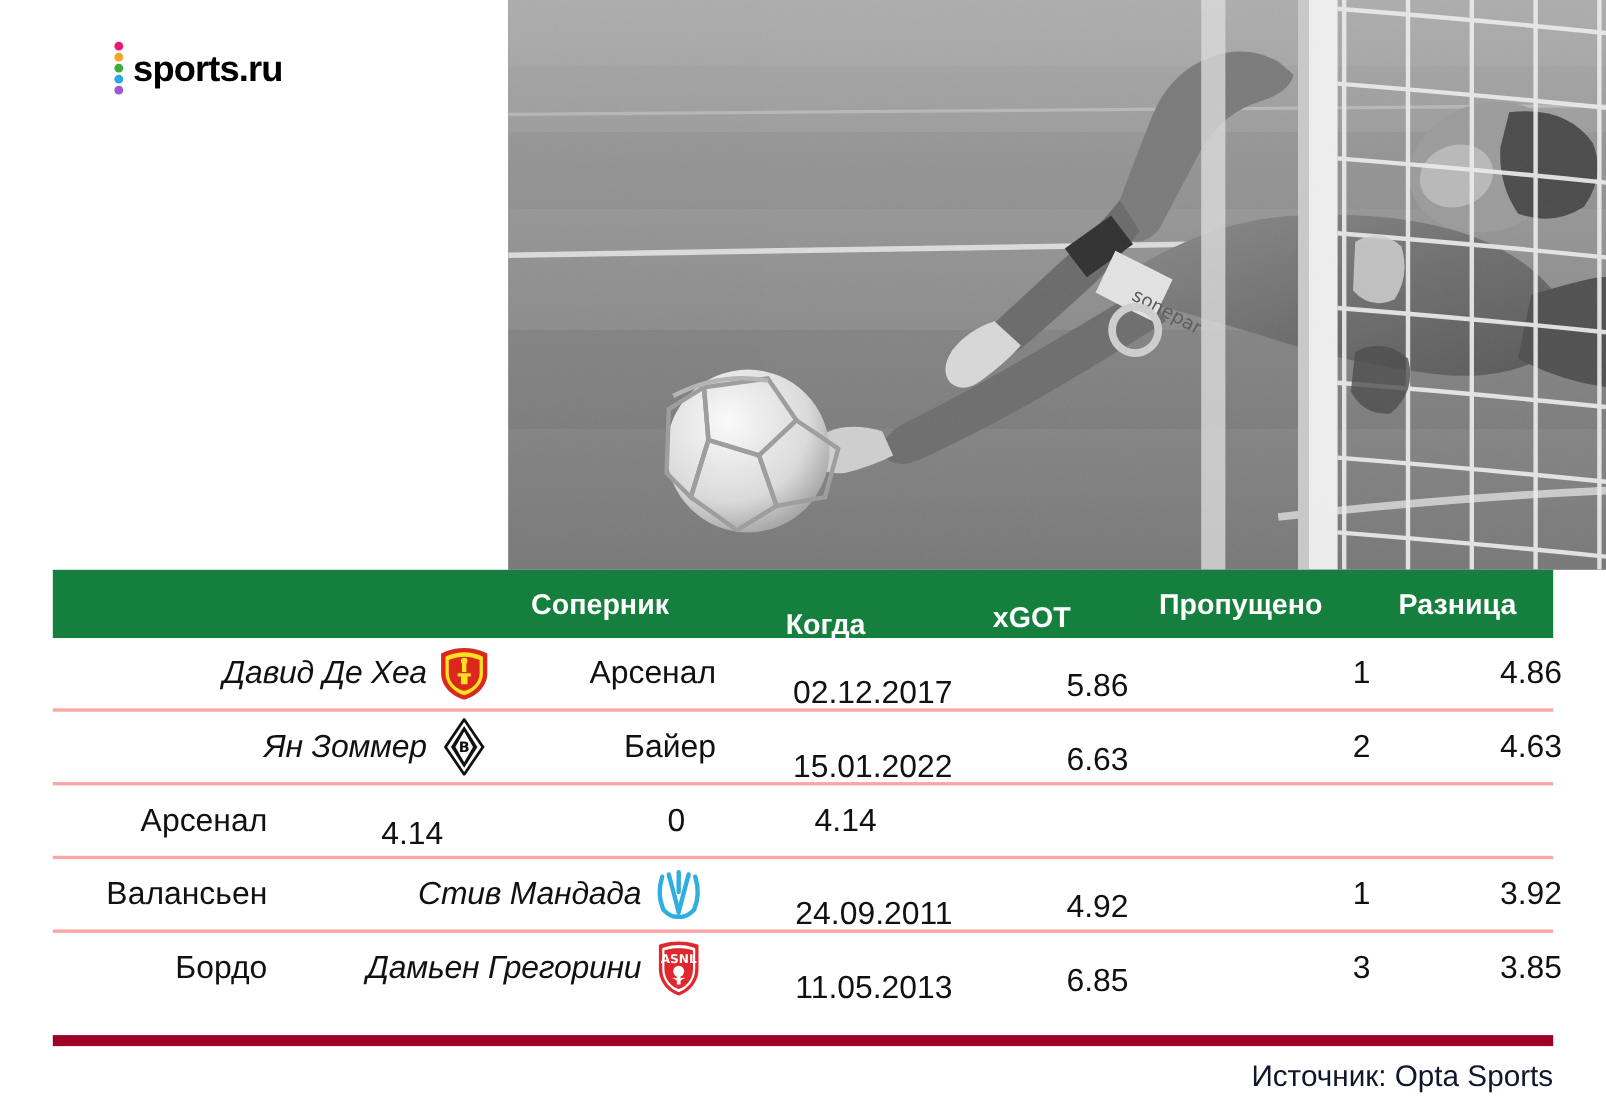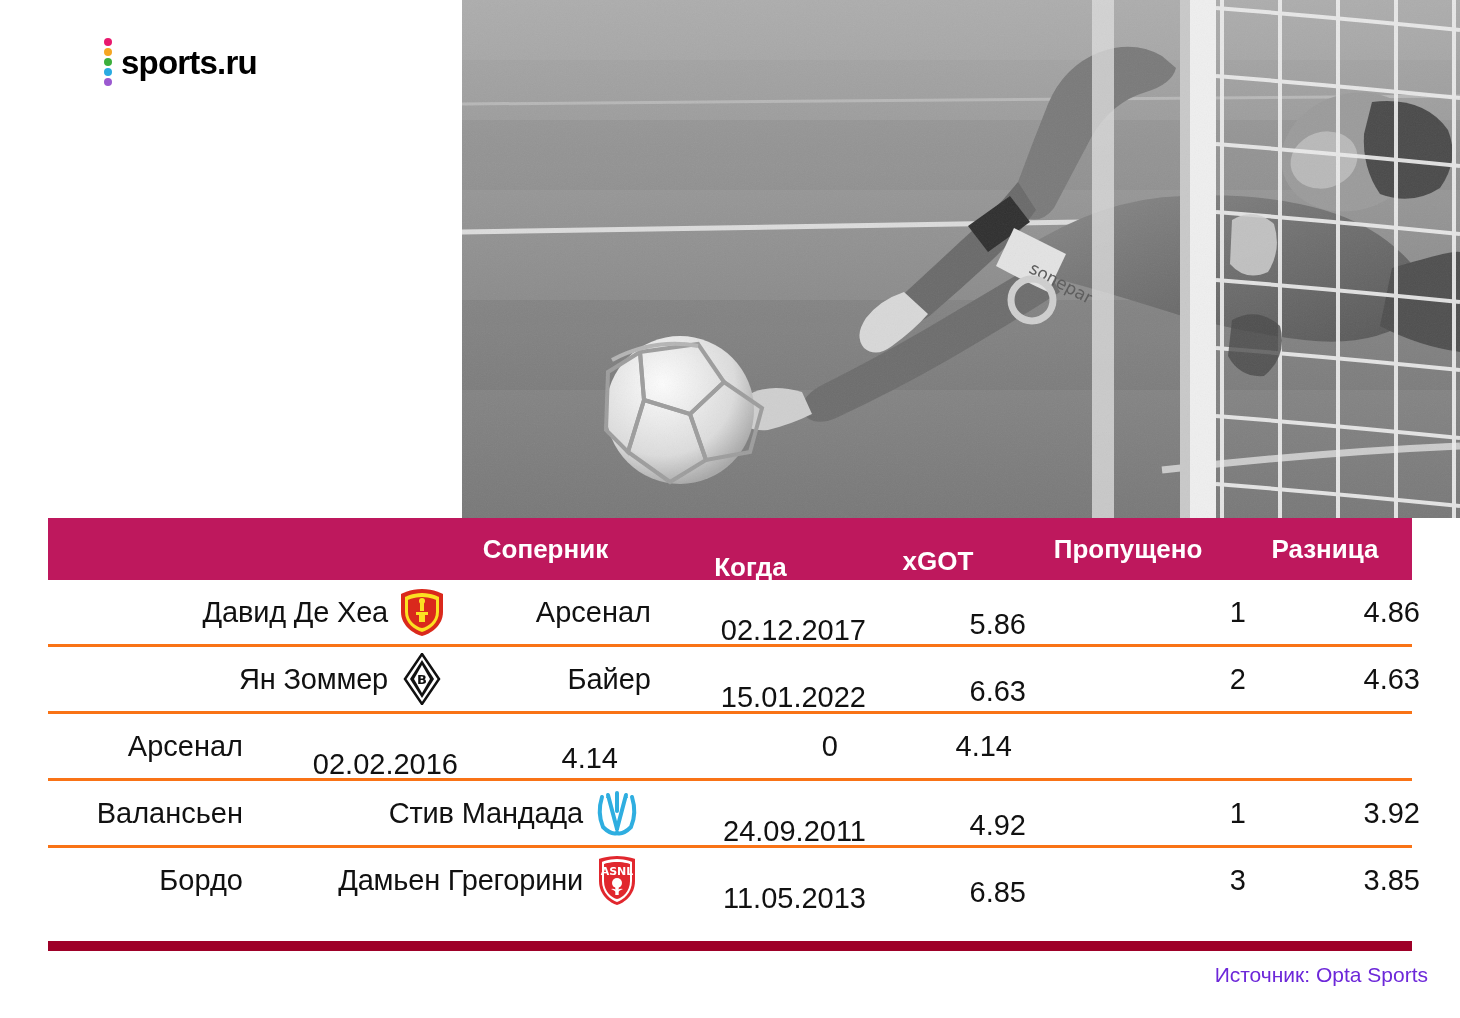--- a/index.html
+++ b/index.html
@@ -27,21 +27,21 @@
   .logo-dots{display:flex;flex-direction:column;gap:2px;}
   .logo-dots i{display:block;width:8px;height:8px;border-radius:50%;}
   .logo-text{
     font-size:33px;font-weight:bold;letter-spacing:-0.8px;color:#000;
     font-family:"Liberation Sans", sans-serif;line-height:1;
   }
 
   
   .thead{
     position:absolute;left:48px;top:518px;width:1364px;height:62px;
-    background:#be185d;
+    background:#15803d;
     display:flex;align-items:center;
   }
   .thead .th{
     color:#ffffff;font-weight:bold;font-size:26px;
     text-align:center;
     font-family:"Liberation Sans", sans-serif;
   }
 
   
   .c-name   {flex:0 0 400px;}
@@ -51,42 +51,42 @@
   .c-conc   {flex:0 0 220px;}
   .c-diff   {flex:0 0 174px;}
 
   
   .tbody{
     position:absolute;left:48px;top:580px;width:1364px;
   }
   .trow{
     display:flex;align-items:center;height:64px;position:relative;
   }
-  .trow + .trow{border-top:3px solid #f97316;}
+  .trow + .trow{border-top:3px solid #fca5a5;}
   .cell{
     font-size:29px;color:#111;text-align:right;
     font-family:"Liberation Sans", sans-serif;
     white-space:nowrap;
   }
   .cell.name{
     display:flex;align-items:center;justify-content:flex-end;
     gap:8px;padding-right:8px;text-align:right;
   }
-  .name-text{font-size:29px;color:#111;letter-spacing:-0.2px;}
+  .name-text{font-size:29px;color:#111;letter-spacing:-0.2px;font-style:italic;}
   .badge{flex:0 0 auto;width:52px;height:52px;display:block;}
   .badge svg{display:block;width:52px;height:52px;}
 
   
   .rule{
     position:absolute;left:48px;top:941px;width:1364px;height:10px;
     background:#9E0028;
   }
   .source{
-    position:absolute;right:32px;top:963px;
-    font-size:21px;color:#6d28d9;
+    position:absolute;right:48px;top:963px;
+    font-size:27px;color:#0f172a;
     font-family:"Liberation Sans", sans-serif;
   }
 </style>
 </head>
 <body>
 
 <div class="hero">
   <svg viewBox="0 0 998 518" preserveAspectRatio="xMidYMid slice">
     <defs>
       <linearGradient id="pitch" x1="0" y1="0" x2="0" y2="1">
@@ -261,21 +261,20 @@
     </div>
     <div class="cell c-opp">Байер</div>
     <div class="cell c-when">15.01.2022</div>
     <div class="cell c-xgot">6.63</div>
     <div class="cell c-conc">2</div>
     <div class="cell c-diff">4.63</div>
   </div>
 
   <div class="trow">
     <div class="cell c-opp">Арсенал</div>
-    <div class="cell c-when">02.02.2016</div>
     <div class="cell c-xgot">4.14</div>
     <div class="cell c-conc">0</div>
     <div class="cell c-diff">4.14</div>
   </div>
 
   <div class="trow">
     <div class="cell c-opp">Валансьен</div>
     <div class="cell name c-name">
       <span class="name-text">Стив Мандада</span>
       <span class="badge">

